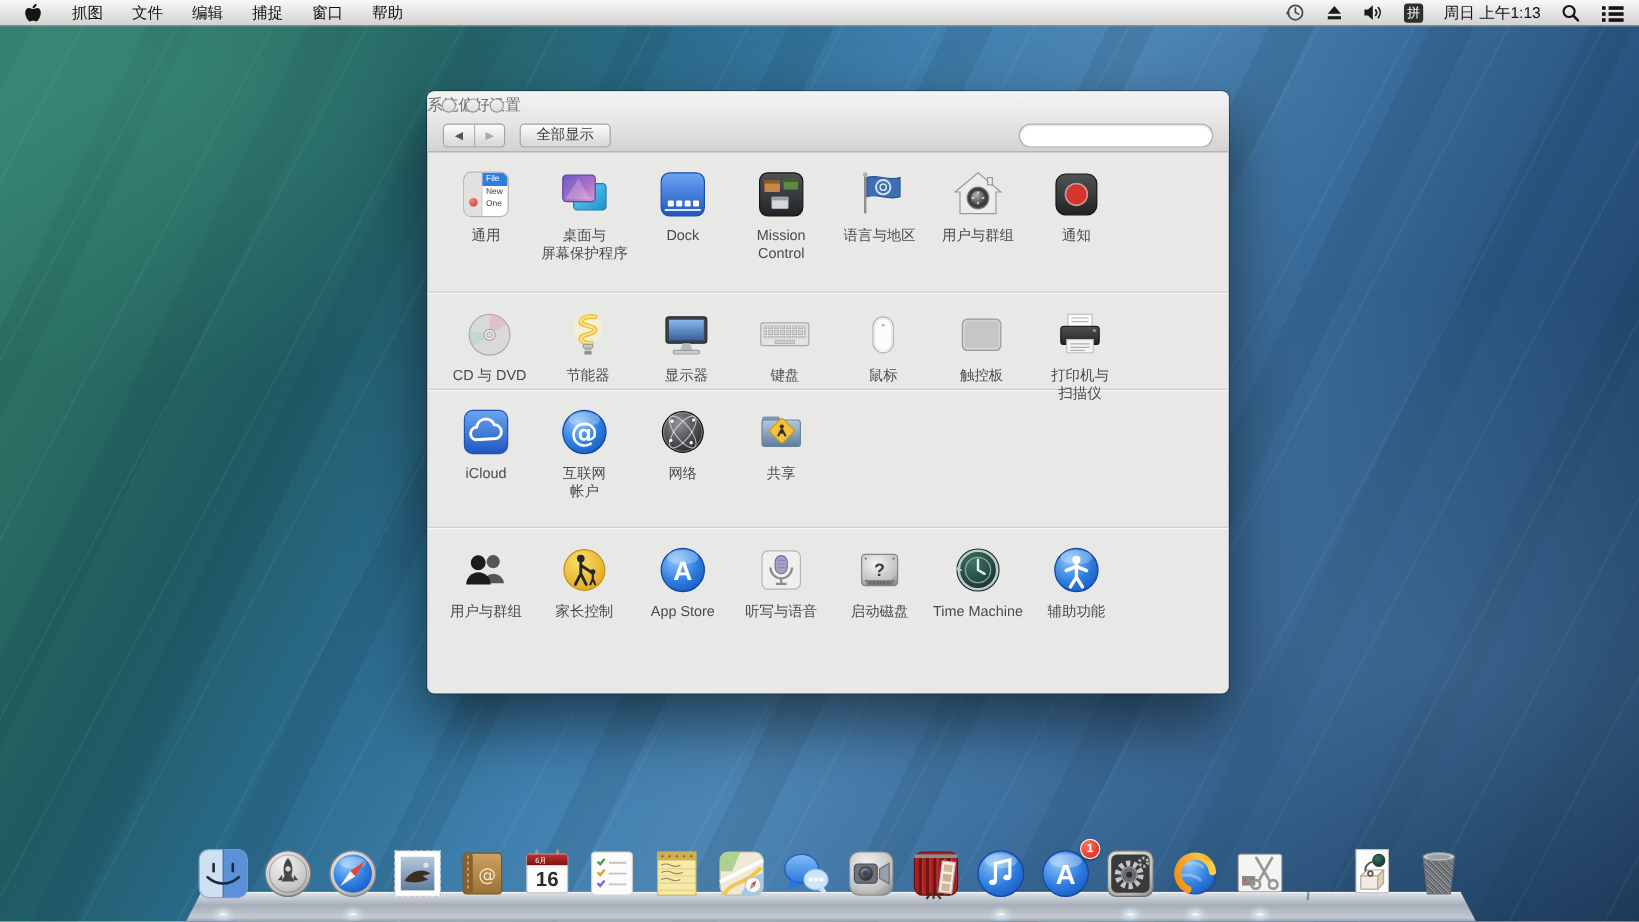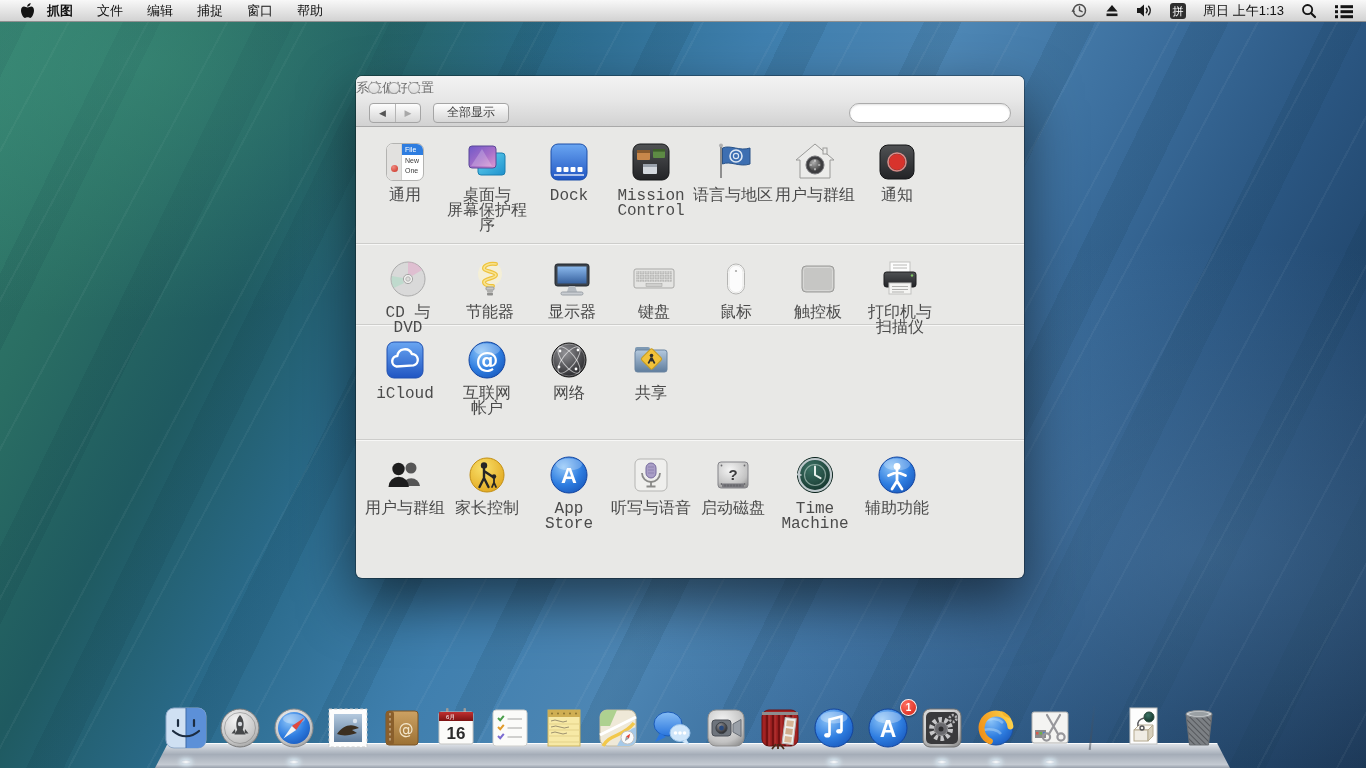--- a/index.html
+++ b/index.html
@@ -19,21 +19,21 @@
 
   
   .menubar {
     position:absolute; top:0; left:0; right:0; height:22px;
     background:linear-gradient(#f8f8f8,#d2d2d2);
     border-bottom:1px solid #8f8f8f;
     display:flex; align-items:center; padding:0 12px;
     font-size:13px; color:#111;
   }
   .mitem { margin-right:24px; cursor:default; line-height:22px; }
-  .mitem.bold { font-weight:700; }
+  .mitem.bold { font-weight:400;margin-left:13px; }
   .apple { margin:0 12px 0 8px; display:flex; align-items:center; }
   .mspacer { flex:1; }
   .mright { display:flex; align-items:center; gap:17px; }
   .ime {
     width:16px; height:16px; background:#2e2e2e; color:#fff; border-radius:3px;
     font-size:11px; line-height:16px; text-align:center;
   }
   .mclock { font-size:13px; color:#111; }
 
   
@@ -68,21 +68,21 @@
 
   
   .prow { display:flex; padding-left:8px; }
   .prow.r1 { height:116px; }
   .prow.r2 { height:81px;padding-left:11px; }
   .prow.r3 { height:115px; }
   .prow.r4 { height:107px; }
   .prow + .prow { border-top:1px solid #cdcdcb; box-shadow:inset 0 1px 0 rgba(255,255,255,.65); }
   .cell { width:82px; display:flex; flex-direction:column; align-items:center; padding-top:11px; }
   .pi { width:48px; height:48px; display:flex; align-items:center; justify-content:center; position:relative; }
-  .plabel { margin-top:3px; font-size:16px; line-height:15px; color:#4b4b4b; text-align:center; white-space:pre-line;font-family:Liberation Mono, monospace; }
+  .plabel { margin-top:3px; font-size:12px; line-height:15px; color:#4b4b4b; text-align:center; white-space:pre-line; }
 
   
   .gen-body { width:38px; height:38px; border-radius:7px; border:1px solid #b3b3b1; background:#fff;
     position:relative; overflow:hidden; }
   .gen-left { position:absolute; left:0; top:0; bottom:0; width:15px; background:#e2e1df; border-right:1px solid #d0d0ce; }
   .gen-dot { position:absolute; left:4px; top:21px; width:7px; height:7px; border-radius:50%;
     background:radial-gradient(circle at 35% 30%, #f08a80, #c92f22); }
   .gen-file { position:absolute; left:15px; right:0; top:0; height:11px; background:#2e7de0; color:#fff;
     font-size:7px; line-height:11px; padding-left:3px; }
   .gen-line { position:absolute; left:18px; font-size:7px; color:#3c3c3c; }

